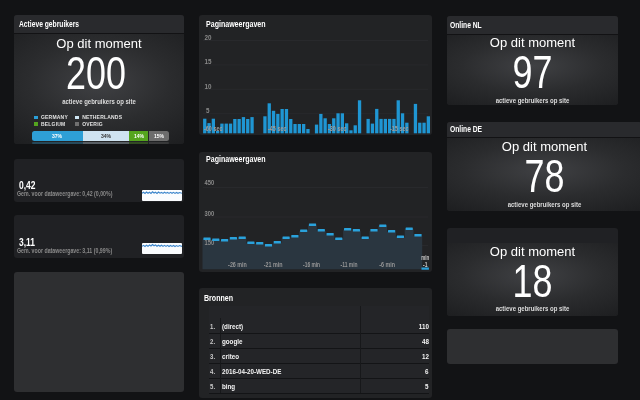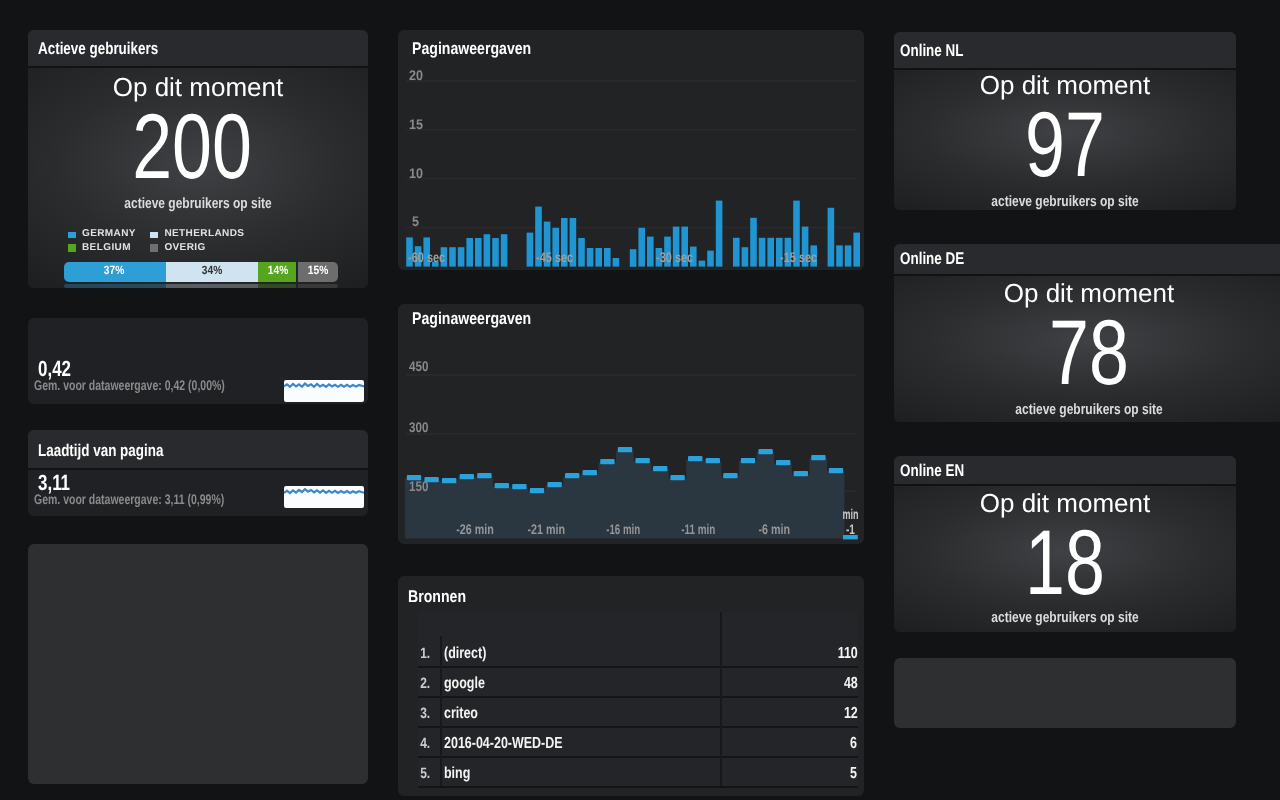--- a/index.html
+++ b/index.html
@@ -61,21 +61,20 @@
   <div class="bignum2" style="left:4.8px; top:19.5px;">0,42</div>
   <div class="glabel" style="left:2.5px; top:31.2px;">Gem. voor dataweergave: 0,42 (0,00%)</div>
   <div class="spark" style="left:128px; top:31.3px; width:40px; height:11px;">
     <svg width="40" height="11" style="display:block">
       <path d="M0,3.2 L1.5,2.2 3,3.4 4.5,2 6,3.2 7.5,2.2 9,3.4 10.5,1.8 12,3 13.5,2.2 15,3.4 16.5,2 18,3.2 19.5,2.4 21,3.4 22.5,2.2 24,3.2 25.5,2.4 27,3.4 28.5,2.4 30,3.3 31.5,2.4 33,3.4 34.5,2.5 36,3.3 37.5,2.5 40,3.2" stroke="#3c86cc" stroke-width="1.1" fill="none"></path>
     </svg>
   </div>
 </div>
 
 <div class="panel" style="left:14px; top:215px; width:170px; height:43px;">
-  <div class="hdr" style="height:19px; line-height:21.5px;"><span>Laadtijd van pagina</span></div>
   <div class="bignum2" style="left:4.8px; top:20.5px;">3,11</div>
   <div class="glabel" style="left:2.5px; top:32px;">Gem. voor dataweergave: 3,11 (0,99%)</div>
   <div class="spark" style="left:128px; top:27.5px; width:40px; height:11px;">
     <svg width="40" height="11" style="display:block">
       <path d="M0,3.4 L1.5,2.4 3,3.5 4.5,2.2 6,3.3 7.5,2 9,3 10.5,1.6 12,2.8 13.5,2 15,3.2 16.5,2.2 18,3.3 19.5,2.2 21,3.4 22.5,2.4 24,3.4 25.5,2.4 27,3.5 28.5,2.5 30,3.4 31.5,2.5 33,3.5 34.5,2.6 36,3.4 37.5,2.6 40,3.4" stroke="#3c86cc" stroke-width="1.1" fill="none"></path>
     </svg>
   </div>
 </div>
 
 <div class="panel" style="left:14px; top:271.5px; width:170px; height:120.5px; background:#2e2f31;"></div>
@@ -245,20 +244,19 @@
   <div class="subtxt" style="top:80.5px;">actieve gebruikers op site</div>
 </div>
 <div class="panel" style="left:447px; top:122px; width:195px; height:88.5px;">
   <div class="hdr" style="height:14.5px; line-height:14.5px; padding-left:2.5px;"><span>Online DE</span></div>
   <div class="grad" style="top:15.5px;"></div>
   <div class="opdit" style="top:17.3px;">Op dit moment</div>
   <div class="bignum" style="top:31.1px;">78</div>
   <div class="subtxt" style="top:77.5px;">actieve gebruikers op site</div>
 </div>
 <div class="panel" style="left:447px; top:227.5px; width:171px; height:88.5px;">
-  <div class="hdr" style="height:14.5px; line-height:14.5px; padding-left:2.5px;"><span>Online EN</span></div>
   <div class="grad" style="top:15.5px;"></div>
   <div class="opdit" style="top:16px;">Op dit moment</div>
   <div class="bignum" style="top:30px;">18</div>
   <div class="subtxt" style="top:76.5px;">actieve gebruikers op site</div>
 </div>
 
 <div class="panel" style="left:447px; top:329px; width:171px; height:34.5px; background:#2e2f31;"></div>
 
 </body></html>

